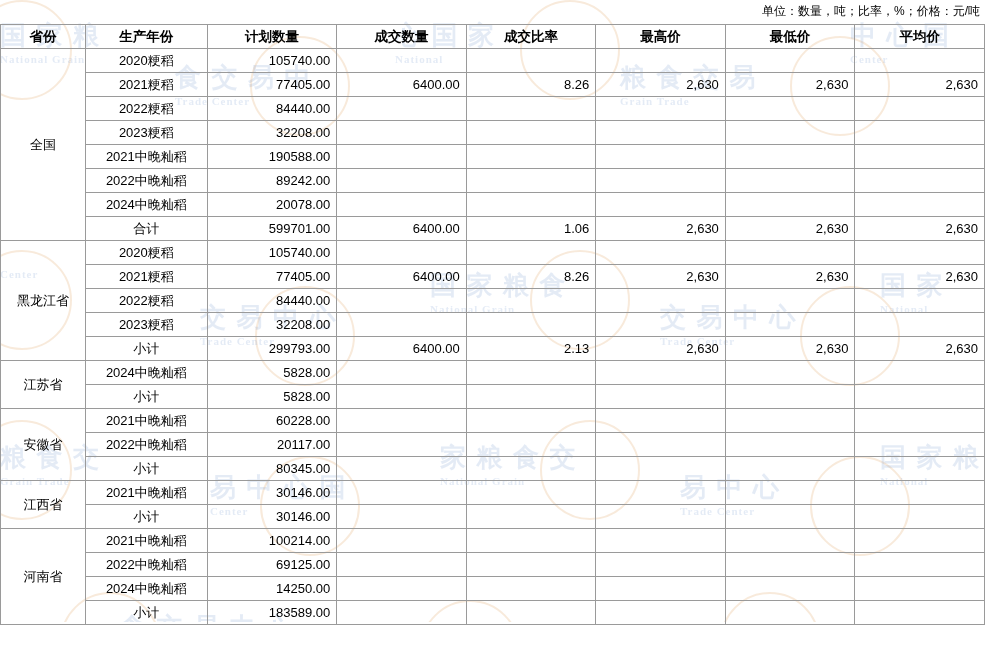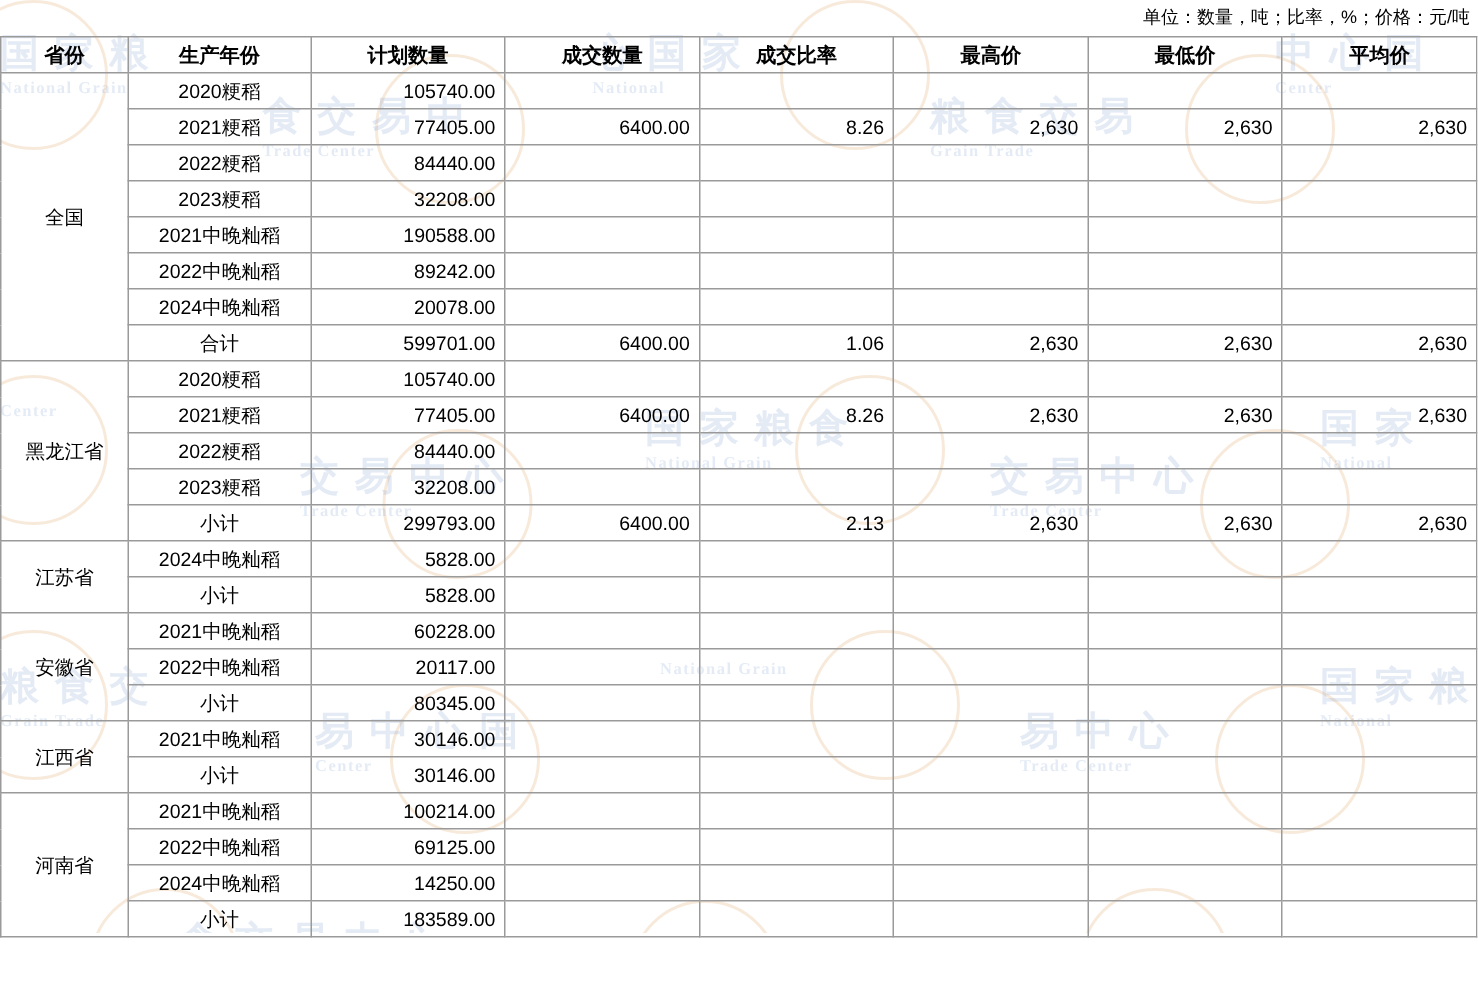--- a/index.html
+++ b/index.html
@@ -151,20 +151,21 @@
     </div>
     <div class="wm" style="left: 0px; top: 440px;">
       <div class="wm-text">粮 食 交</div>
       <div class="wm-sub">Grain Trade</div>
     </div>
     <div class="wm" style="left: 210px; top: 470px;">
       <div class="wm-text">易 中 心 国</div>
       <div class="wm-sub">Center</div>
     </div>
     <div class="wm" style="left: 440px; top: 440px;">
+      <div class="wm-text">家 粮 食 交</div>
       <div class="wm-sub">National Grain</div>
     </div>
     <div class="wm" style="left: 680px; top: 470px;">
       <div class="wm-text">易 中 心</div>
       <div class="wm-sub">Trade Center</div>
     </div>
     <div class="wm" style="left: 880px; top: 440px;">
       <div class="wm-text">国 家 粮</div>
       <div class="wm-sub">National</div>
     </div>

